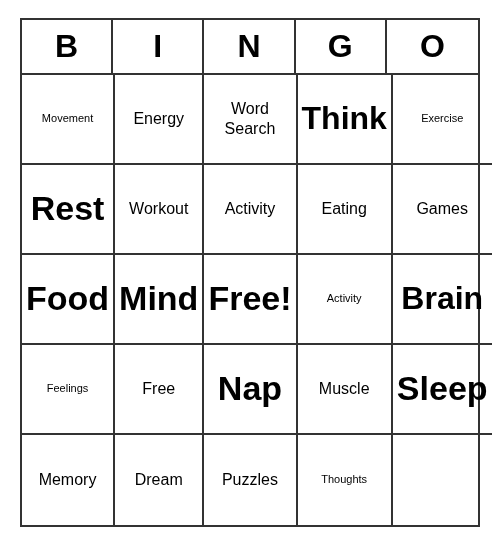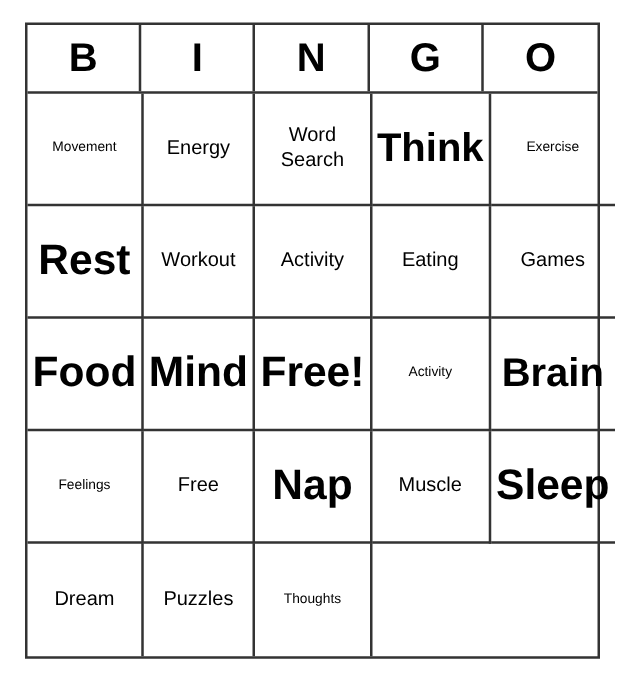--- a/index.html
+++ b/index.html
@@ -113,17 +113,18 @@
       <div class="bingo-cell size-xlarge">Food</div>
       <div class="bingo-cell size-xlarge">Mind</div>
       <div class="bingo-cell size-xlarge">Free!</div>
       <div class="bingo-cell size-small">Activity</div>
       <div class="bingo-cell size-large">Brain</div>
       <div class="bingo-cell size-small">Feelings</div>
       <div class="bingo-cell size-medium">Free</div>
       <div class="bingo-cell size-xlarge">Nap</div>
       <div class="bingo-cell size-medium">Muscle</div>
       <div class="bingo-cell size-xlarge">Sleep</div>
+      <div class="bingo-cell size-medium">Memory</div>
       <div class="bingo-cell size-medium">Dream</div>
       <div class="bingo-cell size-medium">Puzzles</div>
       <div class="bingo-cell size-small">Thoughts</div>
     </div>
 </div>
 
 </body></html>

